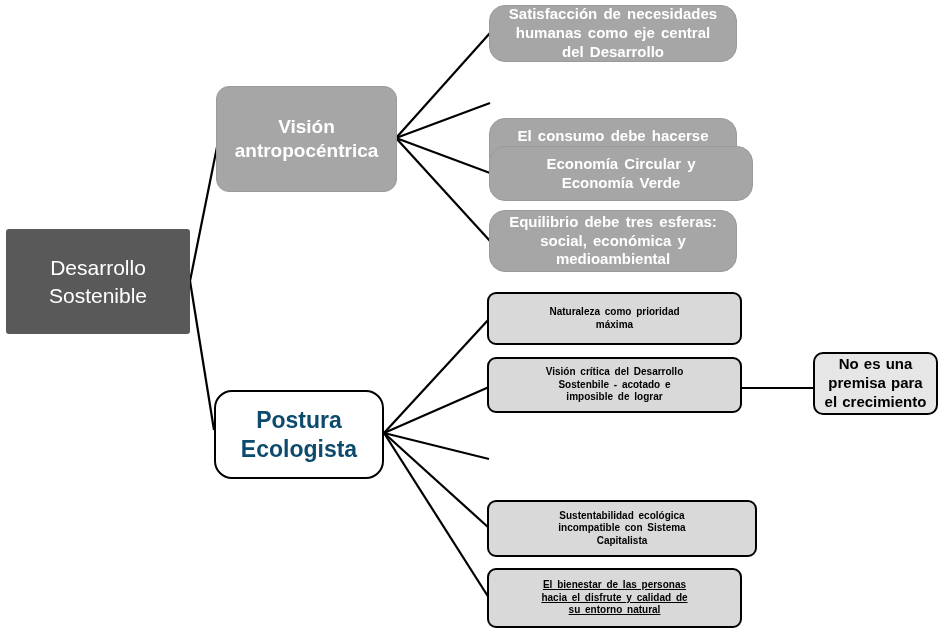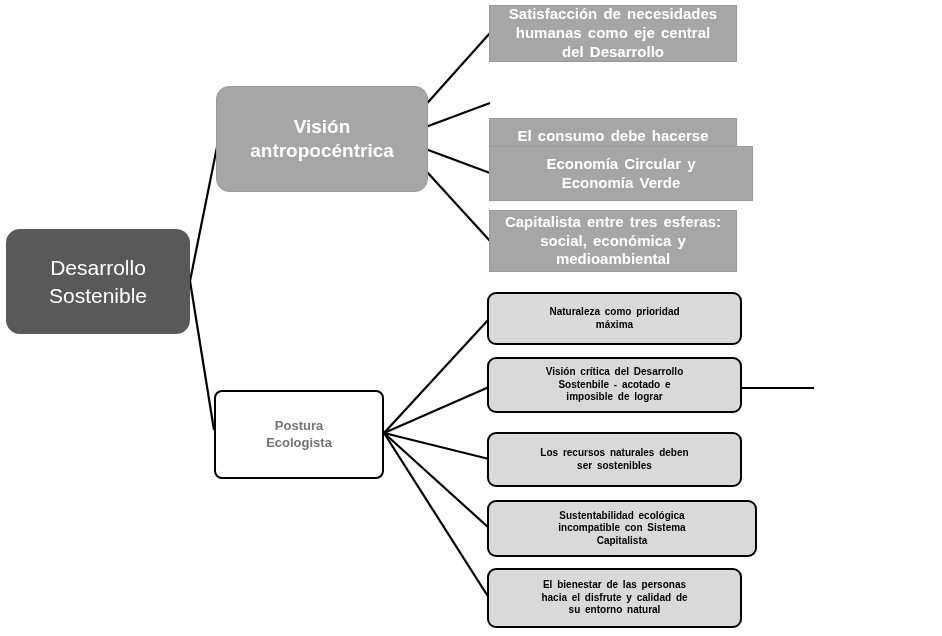--- a/index.html
+++ b/index.html
@@ -28,48 +28,48 @@
     display: flex;
     align-items: center;
     justify-content: center;
     text-align: center;
     white-space: pre-line;
     line-height: 1.25;
   }
   .node.root {
     background: var(--root-fill, #595959);
     color: var(--root-text, #ffffff);
-    border-radius: 14px;
+    border-radius: 3px;
     font-size: 21px;
     font-weight: 400;
     line-height: 1.3;
   }
   .node.branch-gray {
     background: var(--branch1-fill, #a6a6a6);
     border: 1.5px solid var(--gray-border, #9a9a9a);
     color: #ffffff;
     border-radius: 13px;
     font-size: 19px;
     font-weight: 700;
     word-spacing: 1px;
   }
   .node.branch-white {
     background: var(--branch2-fill, #ffffff);
     border: 2.5px solid var(--line-color, #000000);
-    color: #737373;
-    border-radius: 8px;
-    font-size: 13px;
+    color: #0c4a6e;
+    border-radius: 18px;
+    font-size: 23px;
     font-weight: 700;
     word-spacing: 1px;
   }
   .node.leaf-gray {
     background: var(--leaf1-fill, #a6a6a6);
     border: 1.5px solid var(--gray-border, #9a9a9a);
     color: #ffffff;
-    border-radius: 0;
+    border-radius: 16px;
     font-size: 15px;
     font-weight: 700;
     word-spacing: 2px;
     padding: 3px 8px;
   }
   .node.leaf-light {
     background: var(--leaf2-fill, #d9d9d9);
     border: 2.5px solid var(--line-color, #000000);
     color: #000000;
     border-radius: 9px;
@@ -105,52 +105,53 @@
     <line x1="384" y1="433" x2="489" y2="387" stroke="#000000" stroke-width="2.2"></line>
     <line x1="384" y1="433" x2="489" y2="459" stroke="#000000" stroke-width="2.2"></line>
     <line x1="384" y1="433" x2="489" y2="528" stroke="#000000" stroke-width="2.2"></line>
     <line x1="384" y1="433" x2="489" y2="598" stroke="#000000" stroke-width="2.2"></line>
     <line x1="742" y1="388" x2="814" y2="388" stroke="#000000" stroke-width="2.2"></line>
   </svg>
 
   <div class="node root" style="left:6px; top:229px; width:184px; height:105px;">Desarrollo
 Sostenible</div>
 
-  <div class="node branch-gray" style="left:216px; top:86px; width:212px; height:106px;">Visión
+  <div class="node branch-gray" style="left:216px; top:86px; width:181px; height:106px;">Visión
 antropocéntrica</div>
 
   <div class="node leaf-gray" style="left:489px; top:5px; width:248px; height:57px;">Satisfacción de necesidades
 humanas como eje central
 del Desarrollo</div>
 
   <div class="node leaf-gray" style="left:489px; top:76px; width:248px; height:55px;margin-top:42px;">El consumo debe hacerse
 sostenible</div>
 
   <div class="node leaf-gray" style="left:489px; top:146px; width:264px; height:55px;">Economía Circular y
 Economía Verde</div>
 
-  <div class="node leaf-gray" style="left:489px; top:210px; width:248px; height:62px;">Capitalista entre tres esferas:
+  <div class="node leaf-gray" style="left:489px; top:210px; width:248px; height:62px;">Equilibrio debe tres esferas:
 social, económica y
 medioambiental</div>
 
   <div class="node branch-white" style="left:214px; top:390px; width:170px; height:89px;">Postura
 Ecologista</div>
 
   <div class="node leaf-light" style="left:487px; top:292px; width:255px; height:53px;">Naturaleza como prioridad
 máxima</div>
 
   <div class="node leaf-light" style="left:487px; top:357px; width:255px; height:56px;">Visión crítica del Desarrollo
 Sostenbile - acotado e
 imposible de lograr</div>
 
-  <div class="node leaf-light" style="left:487px; top:432px; width:255px; height:55px;">Los recursos naturales deben
-ser sostenibles</div>
 
   <div class="node leaf-light" style="left:487px; top:500px; width:270px; height:57px;">Sustentabilidad ecológica
 incompatible con Sistema
 Capitalista</div>
 
-  <div class="node leaf-light" style="left:487px; top:568px; width:255px; height:60px;">El bienestar de las personas
+  <div class="node leaf-light" style="left:487px; top:568px; width:255px; height:60px;text-decoration:underline;">El bienestar de las personas
 hacia el disfrute y calidad de
 su entorno natural</div>
 
+  <div class="node leaf-sub" style="left:813px; top:352px; width:125px; height:63px;">No es una
+premisa para
+el crecimiento</div>
 
 </div>
 
 </body></html>

